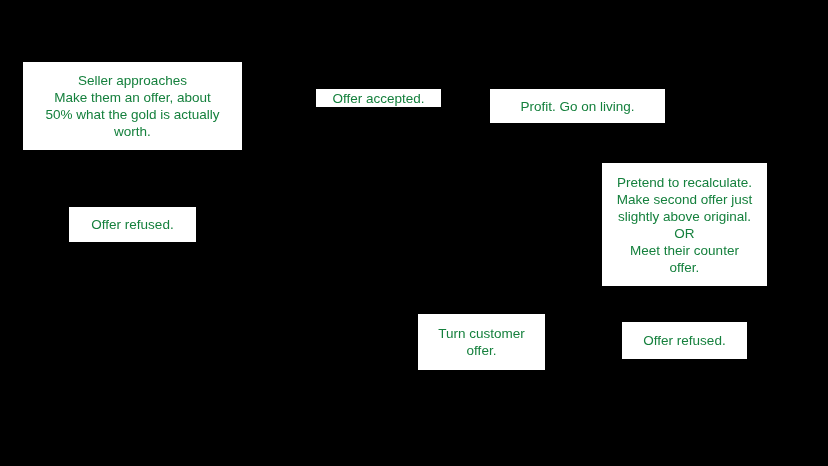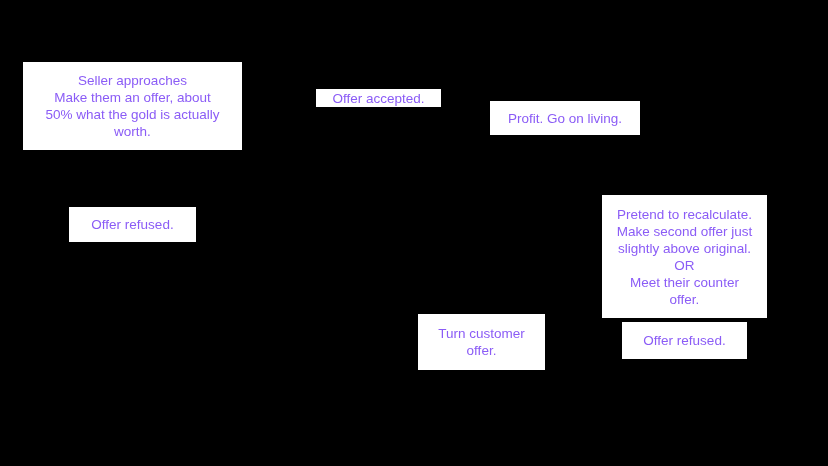--- a/index.html
+++ b/index.html
@@ -11,38 +11,38 @@
     position: relative;
     width: 828px;
     height: 466px;
     background: #000000;
     overflow: hidden;
     font-family: "Liberation Sans", sans-serif;
   }
   .flow-node {
     position: absolute;
     background: #ffffff;
-    color: #8b5cf6;
+    color: #15803d;
     display: flex;
     align-items: center;
     justify-content: center;
     text-align: center;
     font-size: 13.5px;
     line-height: 17px;
     white-space: pre-line;
     box-sizing: border-box;
     padding: 2px 12px;
   }
   
   .node-seller-approaches   { left: 23px;  top: 62px;  width: 219px; height: 88px; }
   .node-offer-accepted      { left: 316px; top: 89px;  width: 125px; height: 18px; }
-  .node-profit              { left: 490px; top: 101px;  width: 150px; height: 34px; }
+  .node-profit              { left: 490px; top: 89px;  width: 175px; height: 34px; }
   .node-offer-refused-first { left: 69px;  top: 207px; width: 127px; height: 35px; }
   .node-ask-expecting       { left: 256px; top: 202px; width: 285px; height: 46px; }
-  .node-pretend-recalculate { left: 602px; top: 163px; width: 165px; height: 123px; margin-top: 32px; }
+  .node-pretend-recalculate { left: 602px; top: 163px; width: 165px; height: 123px; }
   .node-turn-away           { left: 418px; top: 314px; width: 127px; height: 56px; }
   .node-offer-refused-second{ left: 622px; top: 322px; width: 125px; height: 37px; }
 </style>
 </head>
 <body>
 
 <div class="canvas">
 
   <div class="flow-node node-seller-approaches">Seller approaches
 Make them an offer, about

